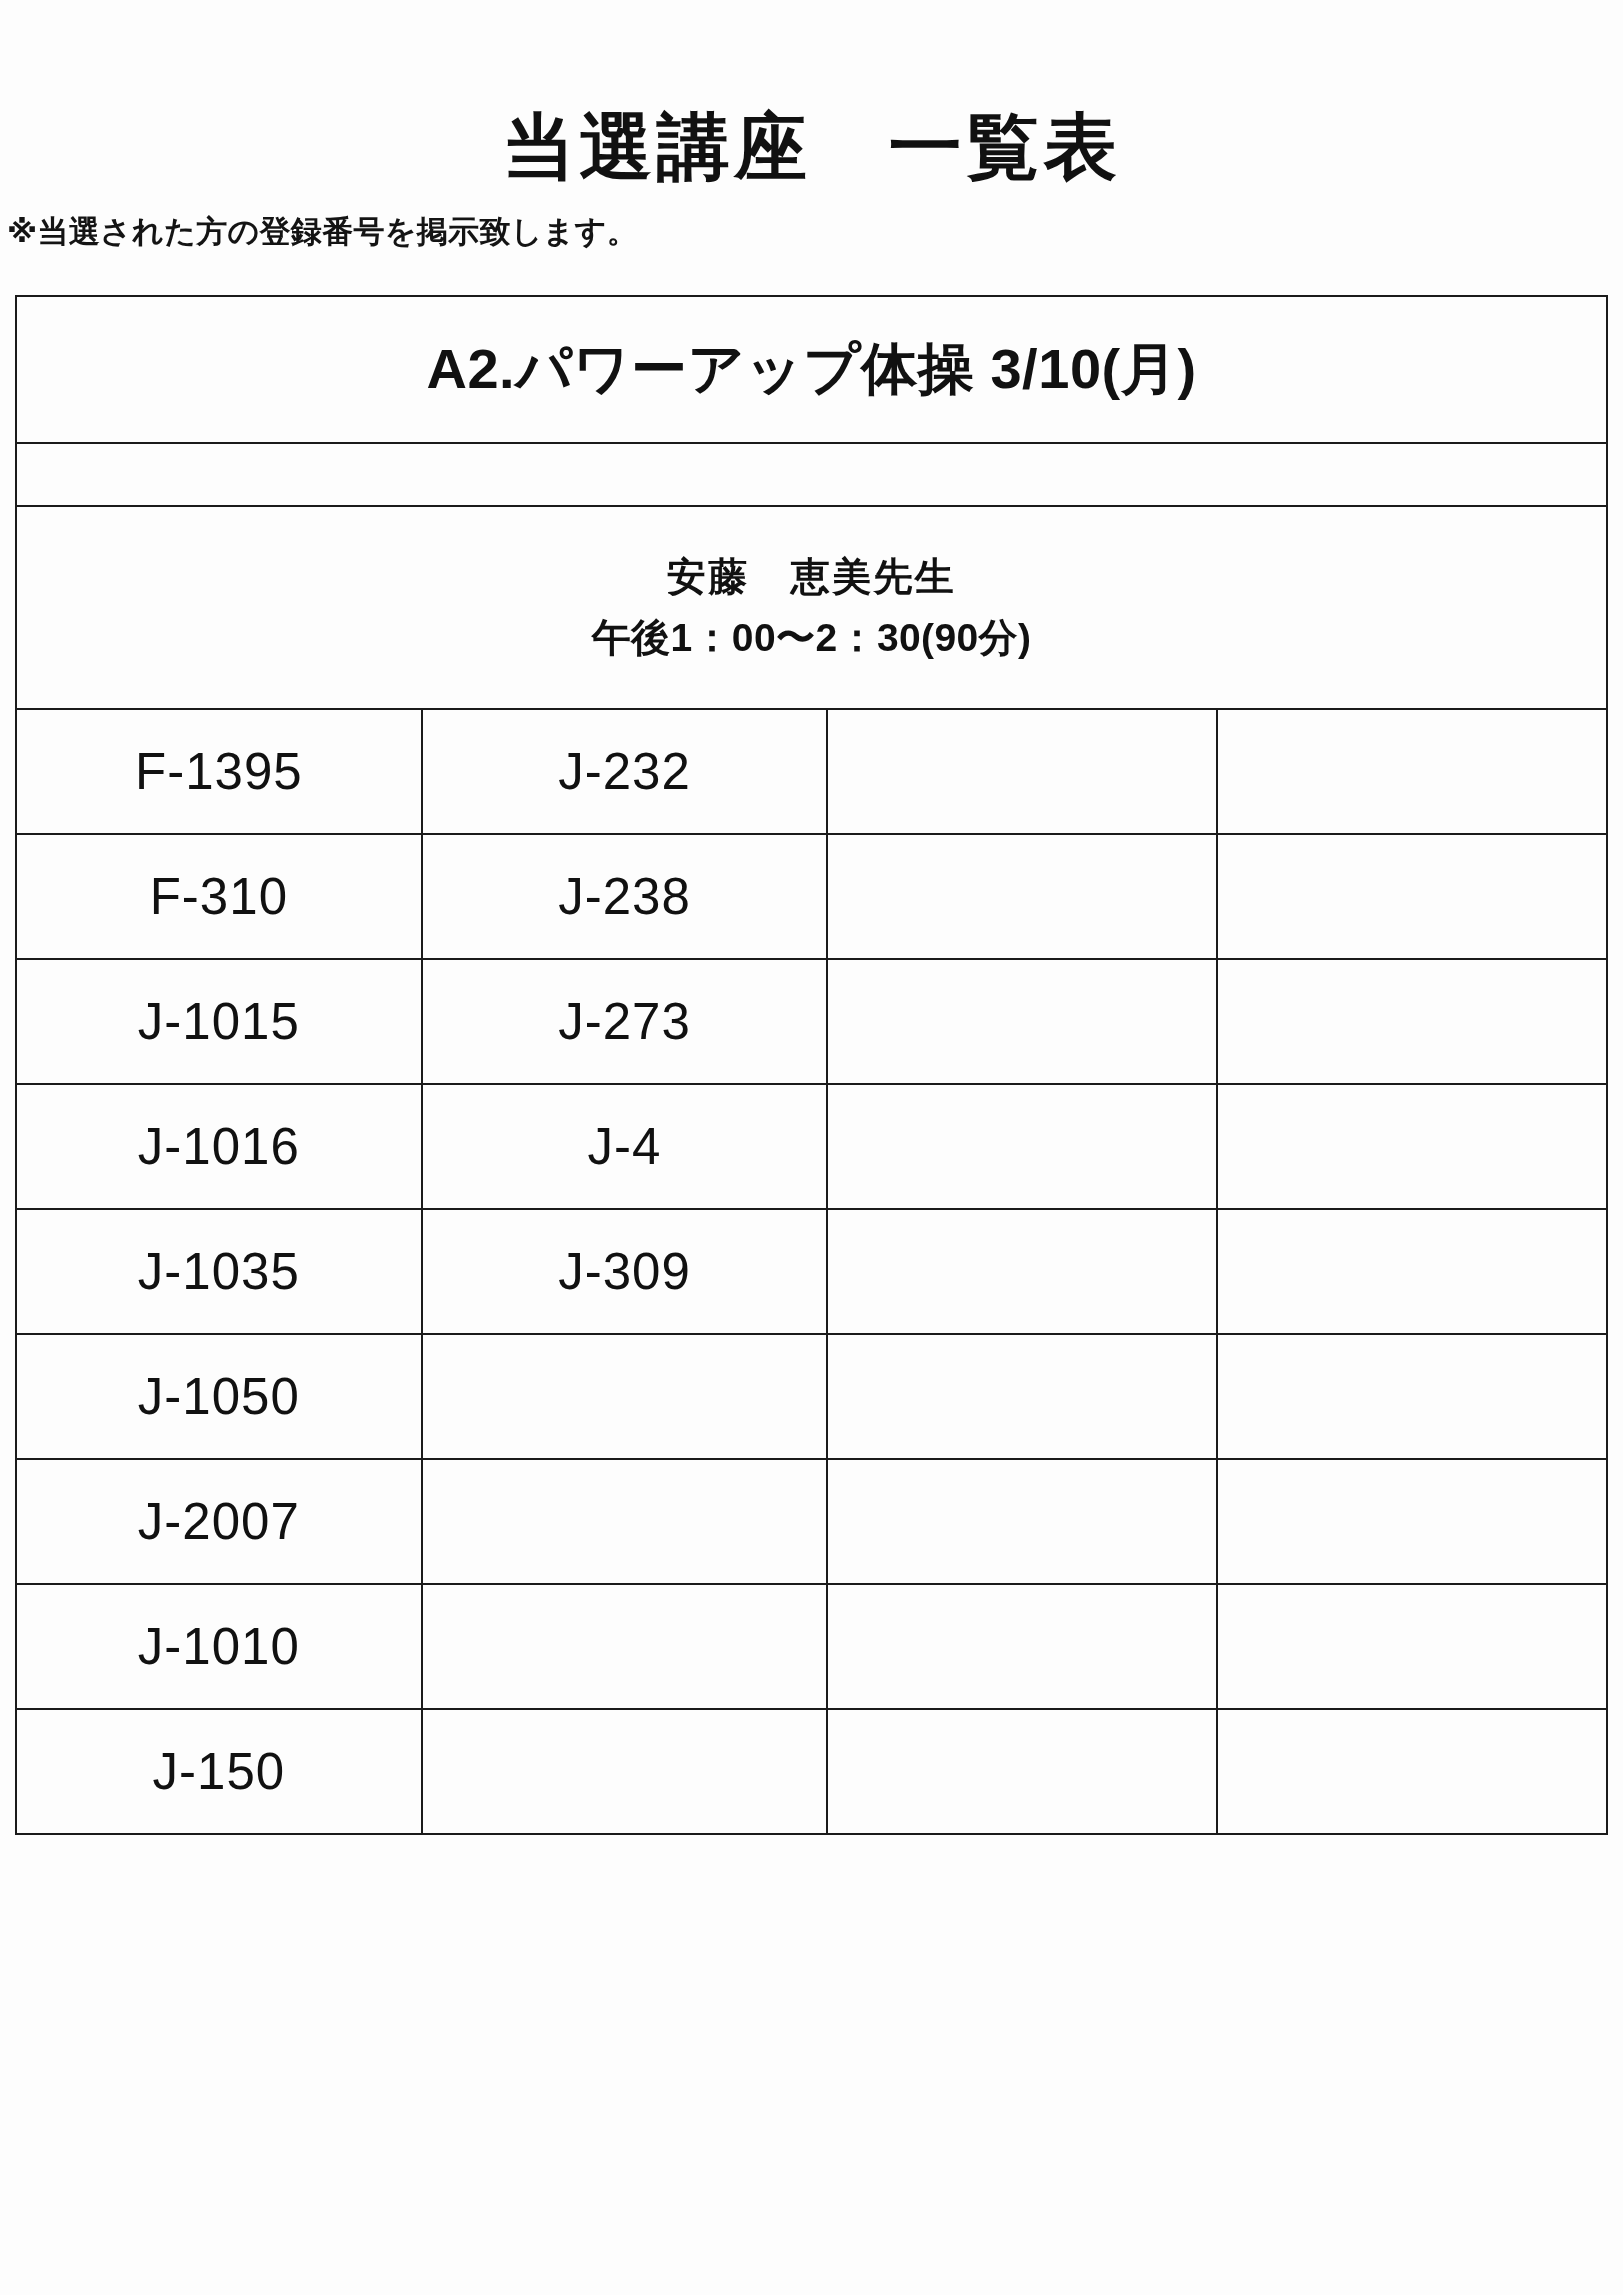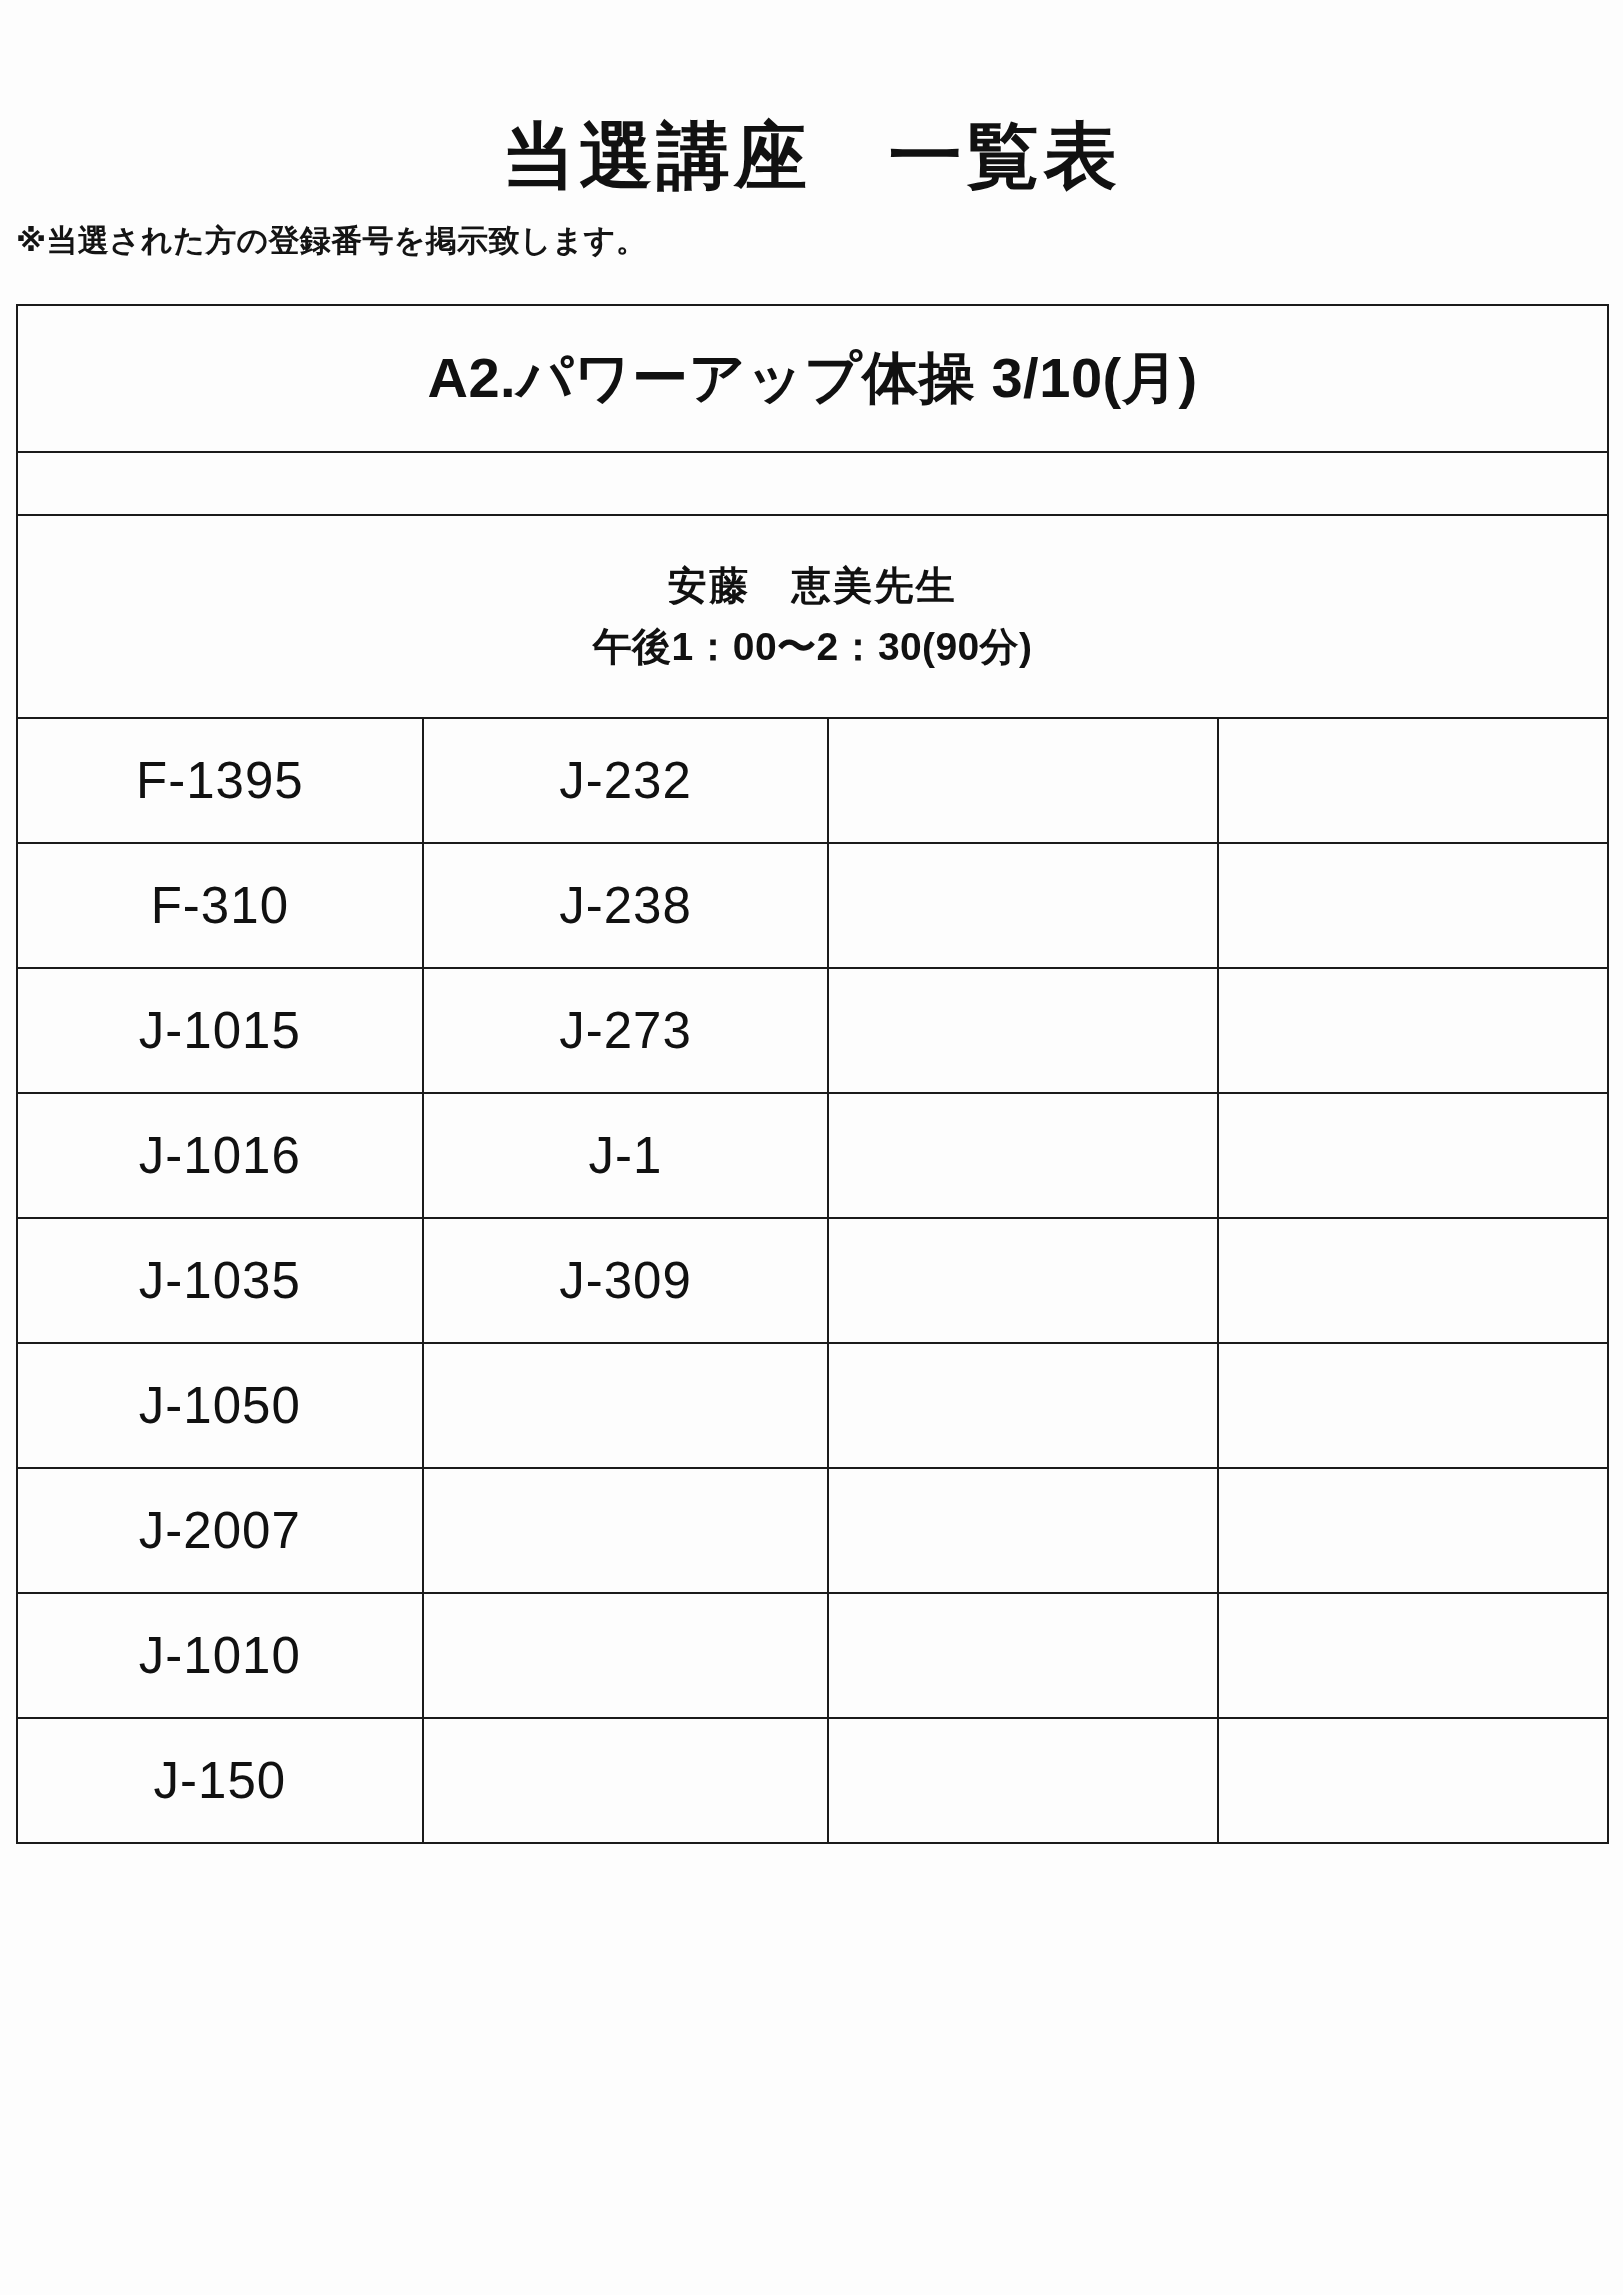--- a/index.html
+++ b/index.html
@@ -12,21 +12,21 @@
     height: 2295px;
     font-family: "Liberation Sans", "DejaVu Sans", sans-serif;
     color: #1a1a1a;
     -webkit-font-smoothing: antialiased;
   }
   .page {
     position: relative;
     width: 1623px;
     height: 2295px;
     box-sizing: border-box;
-    padding: 16px;
+    padding: 7px;
     background: #fdfdfd;
   }
 
   
   .doc-title {
     margin: 0;
     padding-top: 100px;
     text-align: center;
     font-size: 73px;
     font-weight: 700;
@@ -141,21 +141,21 @@
           <td class="num-cell"></td>
         </tr>
         <tr>
           <td class="num-cell">J-1015</td>
           <td class="num-cell">J-273</td>
           <td class="num-cell"></td>
           <td class="num-cell"></td>
         </tr>
         <tr>
           <td class="num-cell">J-1016</td>
-          <td class="num-cell">J-1</td>
+          <td class="num-cell">J-4</td>
           <td class="num-cell"></td>
           <td class="num-cell"></td>
         </tr>
         <tr>
           <td class="num-cell">J-1035</td>
           <td class="num-cell">J-309</td>
           <td class="num-cell"></td>
           <td class="num-cell"></td>
         </tr>
         <tr>

